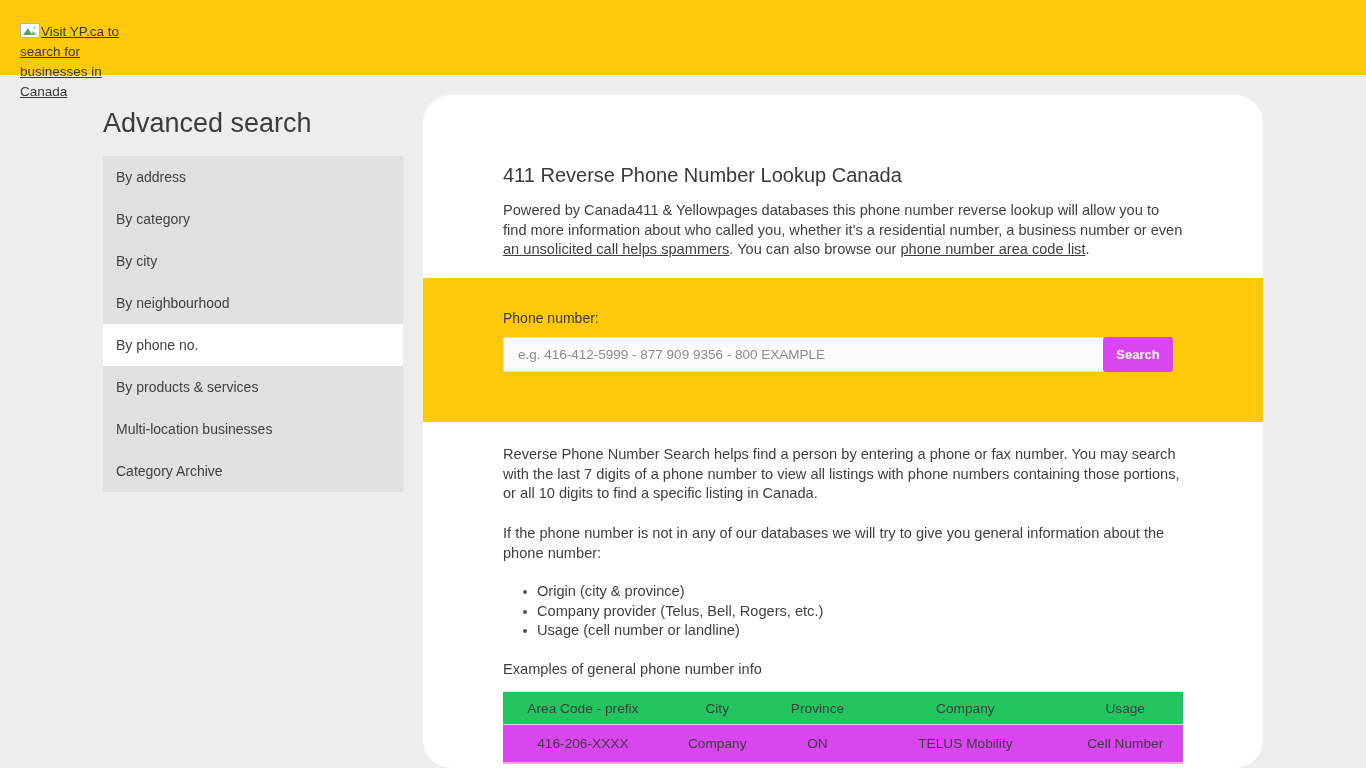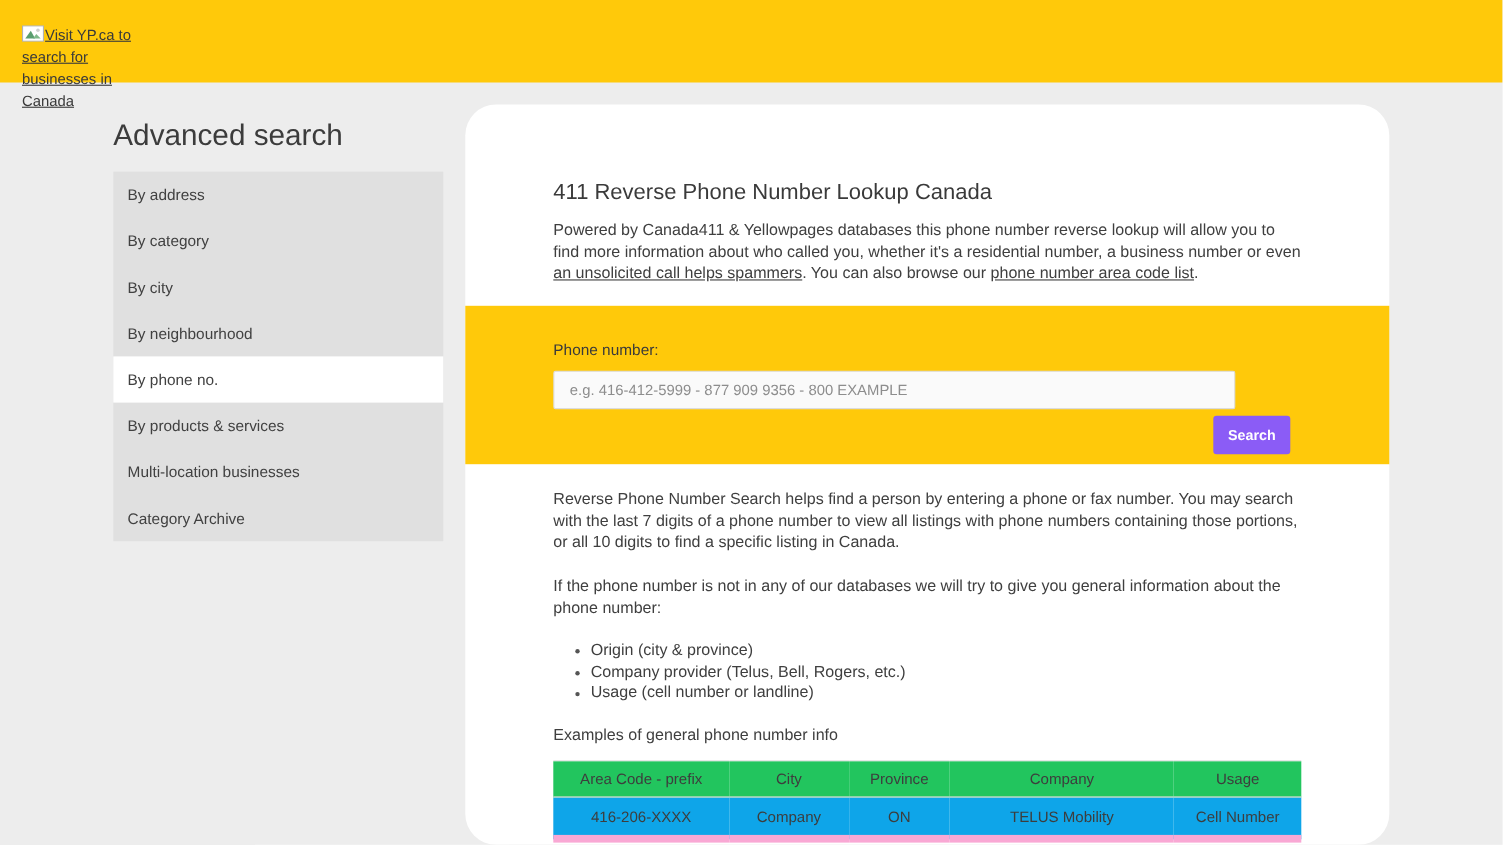--- a/index.html
+++ b/index.html
@@ -79,24 +79,23 @@
     position: absolute; left: 80px; top: 32px; font-size: 14px; color: #3a3a3a;
   }
   .phone-input {
     position: absolute; left: 80px; top: 59px; width: 620px; height: 35px;
     background: #fafafa; border: 1px solid #dcdcdc; border-radius: 2px;
     font-family: "Liberation Sans", sans-serif; font-size: 13.5px;
     padding: 0 14px; color: #3f3f3f; outline: none;
   }
   .phone-search-btn {
     position: absolute; left: 680px; top: 59px; width: 70px; height: 35px;
-    background: #8b5cf6; color: #ffffff; border: none; border-radius: 3px;
+    background: #d946ef; color: #ffffff; border: none; border-radius: 3px;
     font-family: "Liberation Sans", sans-serif; font-size: 13px; font-weight: bold;
     cursor: pointer;
-    margin-top: 41px;
   }
   .body-text {
     position: absolute; left: 80px; width: 680px;
     font-size: 14.6px; line-height: 19.6px; color: #3f3f3f;
   }
   .desc1 { top: 350px; }
   .desc2 { top: 429px; }
   .bullets {
     position: absolute; left: 96px; top: 487px; width: 664px;
     font-size: 14.6px; line-height: 19.7px; color: #3f3f3f;
@@ -111,22 +110,22 @@
   .info-table {
     position: absolute; left: 80px; top: 596px; width: 680px;
     border-collapse: collapse; font-size: 13.7px; color: #3d3d3d;
   }
   .info-table th {
     background: #22c55e; font-weight: 400; height: 33px;
     border-top: 1px solid #e4e4e4; border-bottom: 1px solid #dcdcdc;
     text-align: center;
   }
   .info-table td {
-    height: 38px; text-align: center; border-bottom: 7px solid #f9a8d4;
-    background: #0ea5e9;
+    height: 38px; text-align: center; border-bottom: 2px solid #f9a8d4;
+    background: #d946ef;
   }
   .col-area { width: 23.5%; } .col-city { width: 16%; } .col-prov { width: 13.5%; }
   .col-comp { width: 30%; } .col-usage { width: 17%; }
 </style>
 </head>
 <body>
 
 <div class="header"></div>
 
 <a class="logo-link">

